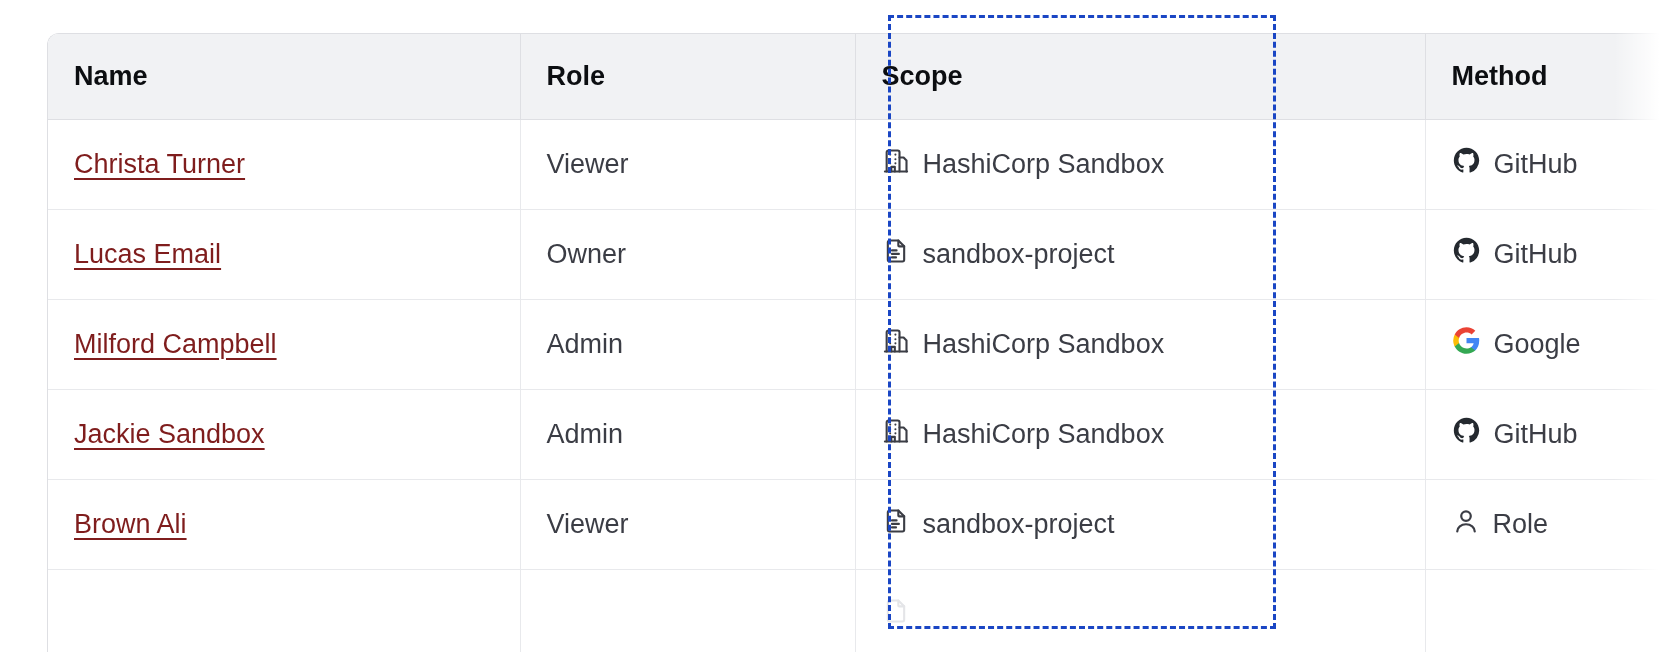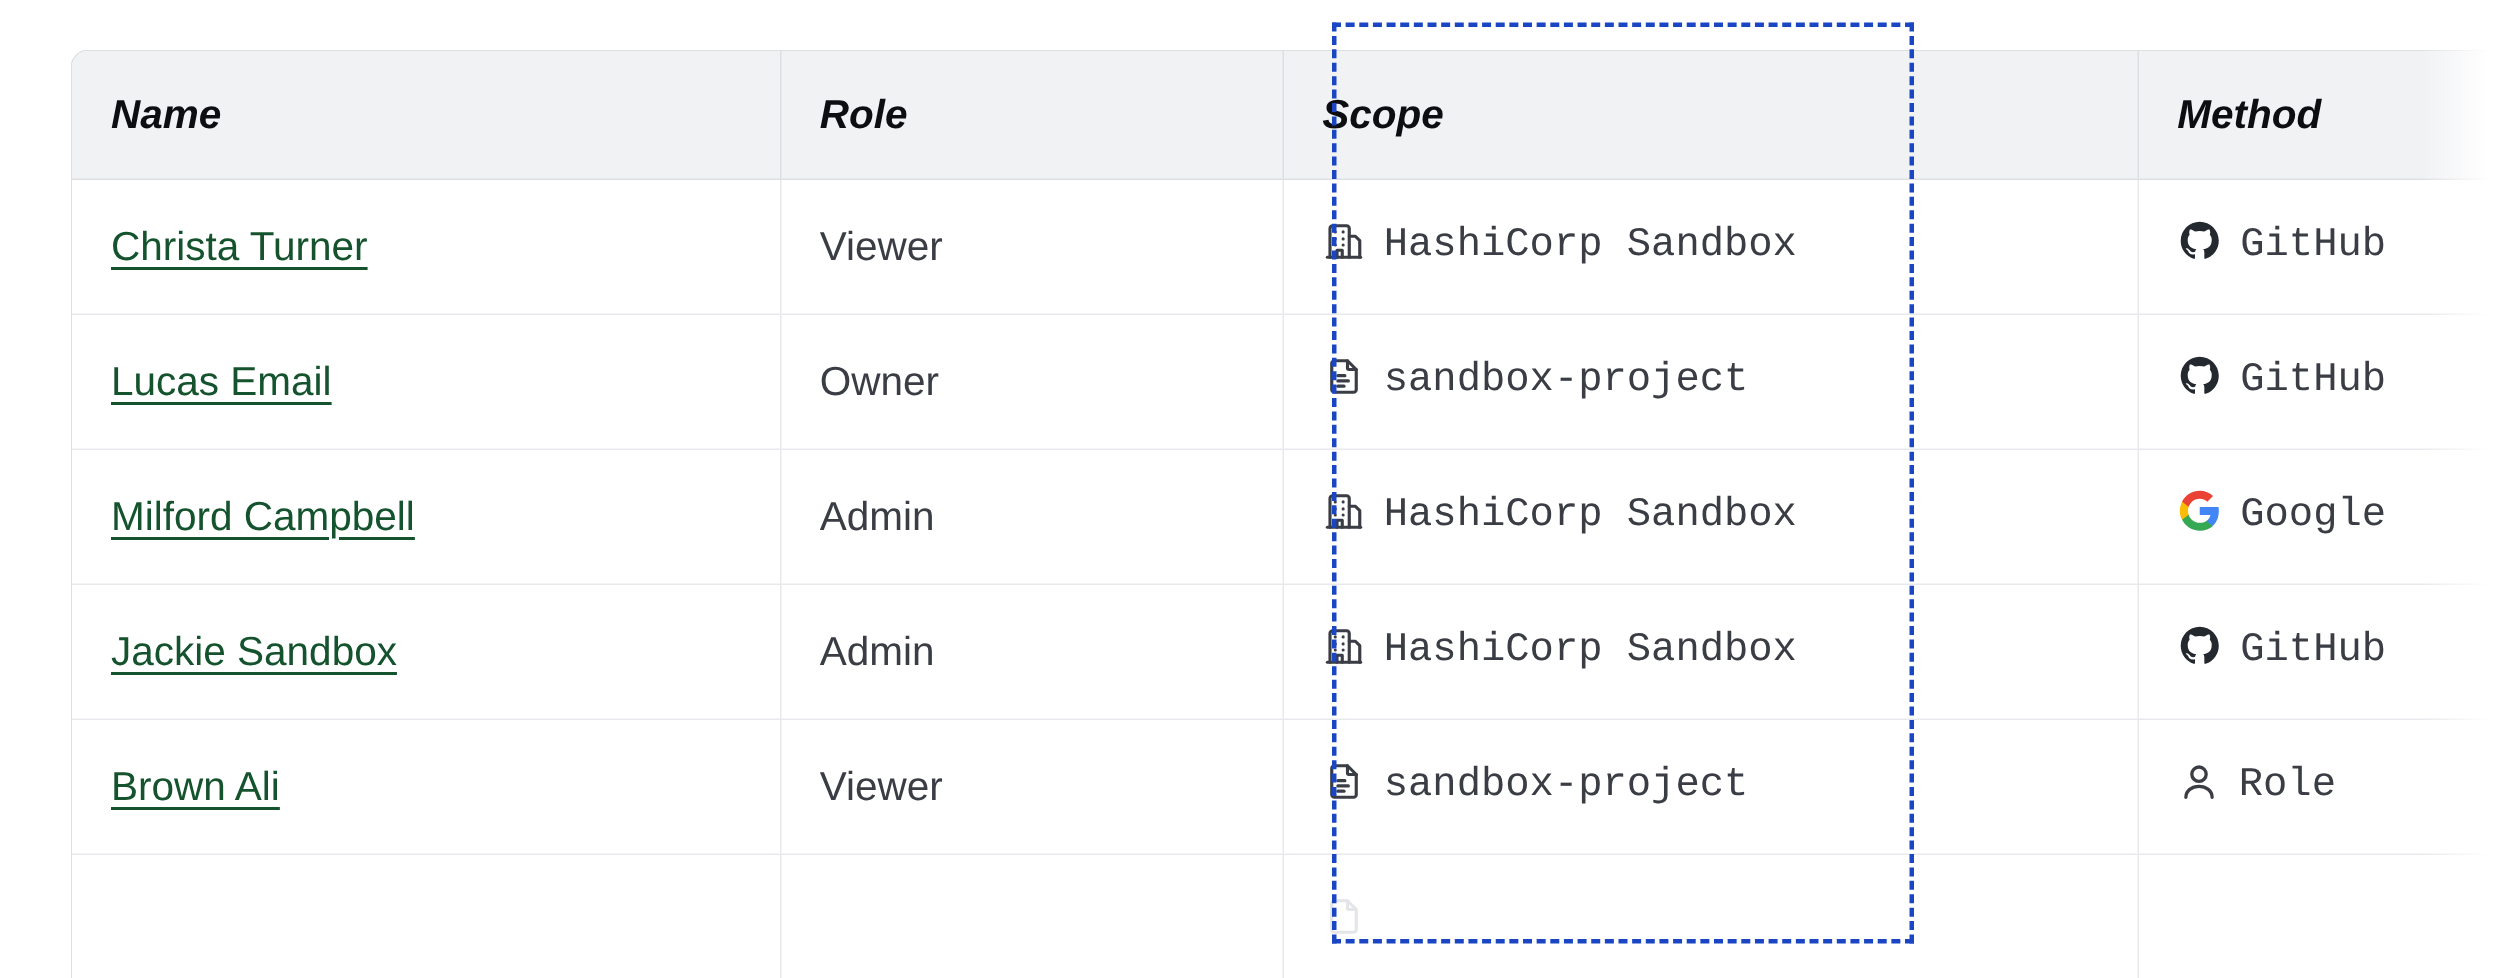--- a/index.html
+++ b/index.html
@@ -40,48 +40,47 @@
     background: #f1f2f4;
     text-align: left;
     font-size: 27px;
     font-weight: bold;
     color: #0c0e11;
     padding: 0 0 0 26px;
     border-bottom: 1px solid #dedfe3;
     border-right: 1px solid #dedfe3;
     vertical-align: middle;
     white-space: nowrap;
-    font-style: italic;
   }
   thead th:last-child { border-right: none; }
 
   tbody tr { height: 90px; }
   tbody td {
     border-bottom: 1px solid #e8e9ec;
     border-right: 1px solid #e8e9ec;
     padding: 0 0 0 26px;
     font-size: 27px;
     color: #3b3d45;
     vertical-align: middle;
     white-space: nowrap;
   }
   tbody td:last-child { border-right: none; }
 
   .name-link {
-    color: #14532d;
+    color: #7f1d1d;
     text-decoration: underline;
     text-underline-offset: 5px;
     text-decoration-thickness: 2px;
     font-size: 27px;
     cursor: pointer;
   }
 
   .cell-inline { display: flex; align-items: center; gap: 13px; }
   .cell-inline .ic { flex: 0 0 auto; display: block; }
-  .cell-inline .txt { line-height: 1; font-family: Liberation Mono, monospace; }
+  .cell-inline .txt { line-height: 1; }
 
   
   .fade-right {
     position: absolute;
     right: 0; top: 0;
     width: 58px; height: 652px;
     background: linear-gradient(to right, rgba(255,255,255,0) 0%, #ffffff 78%);
     pointer-events: none;
     z-index: 5;
   }

